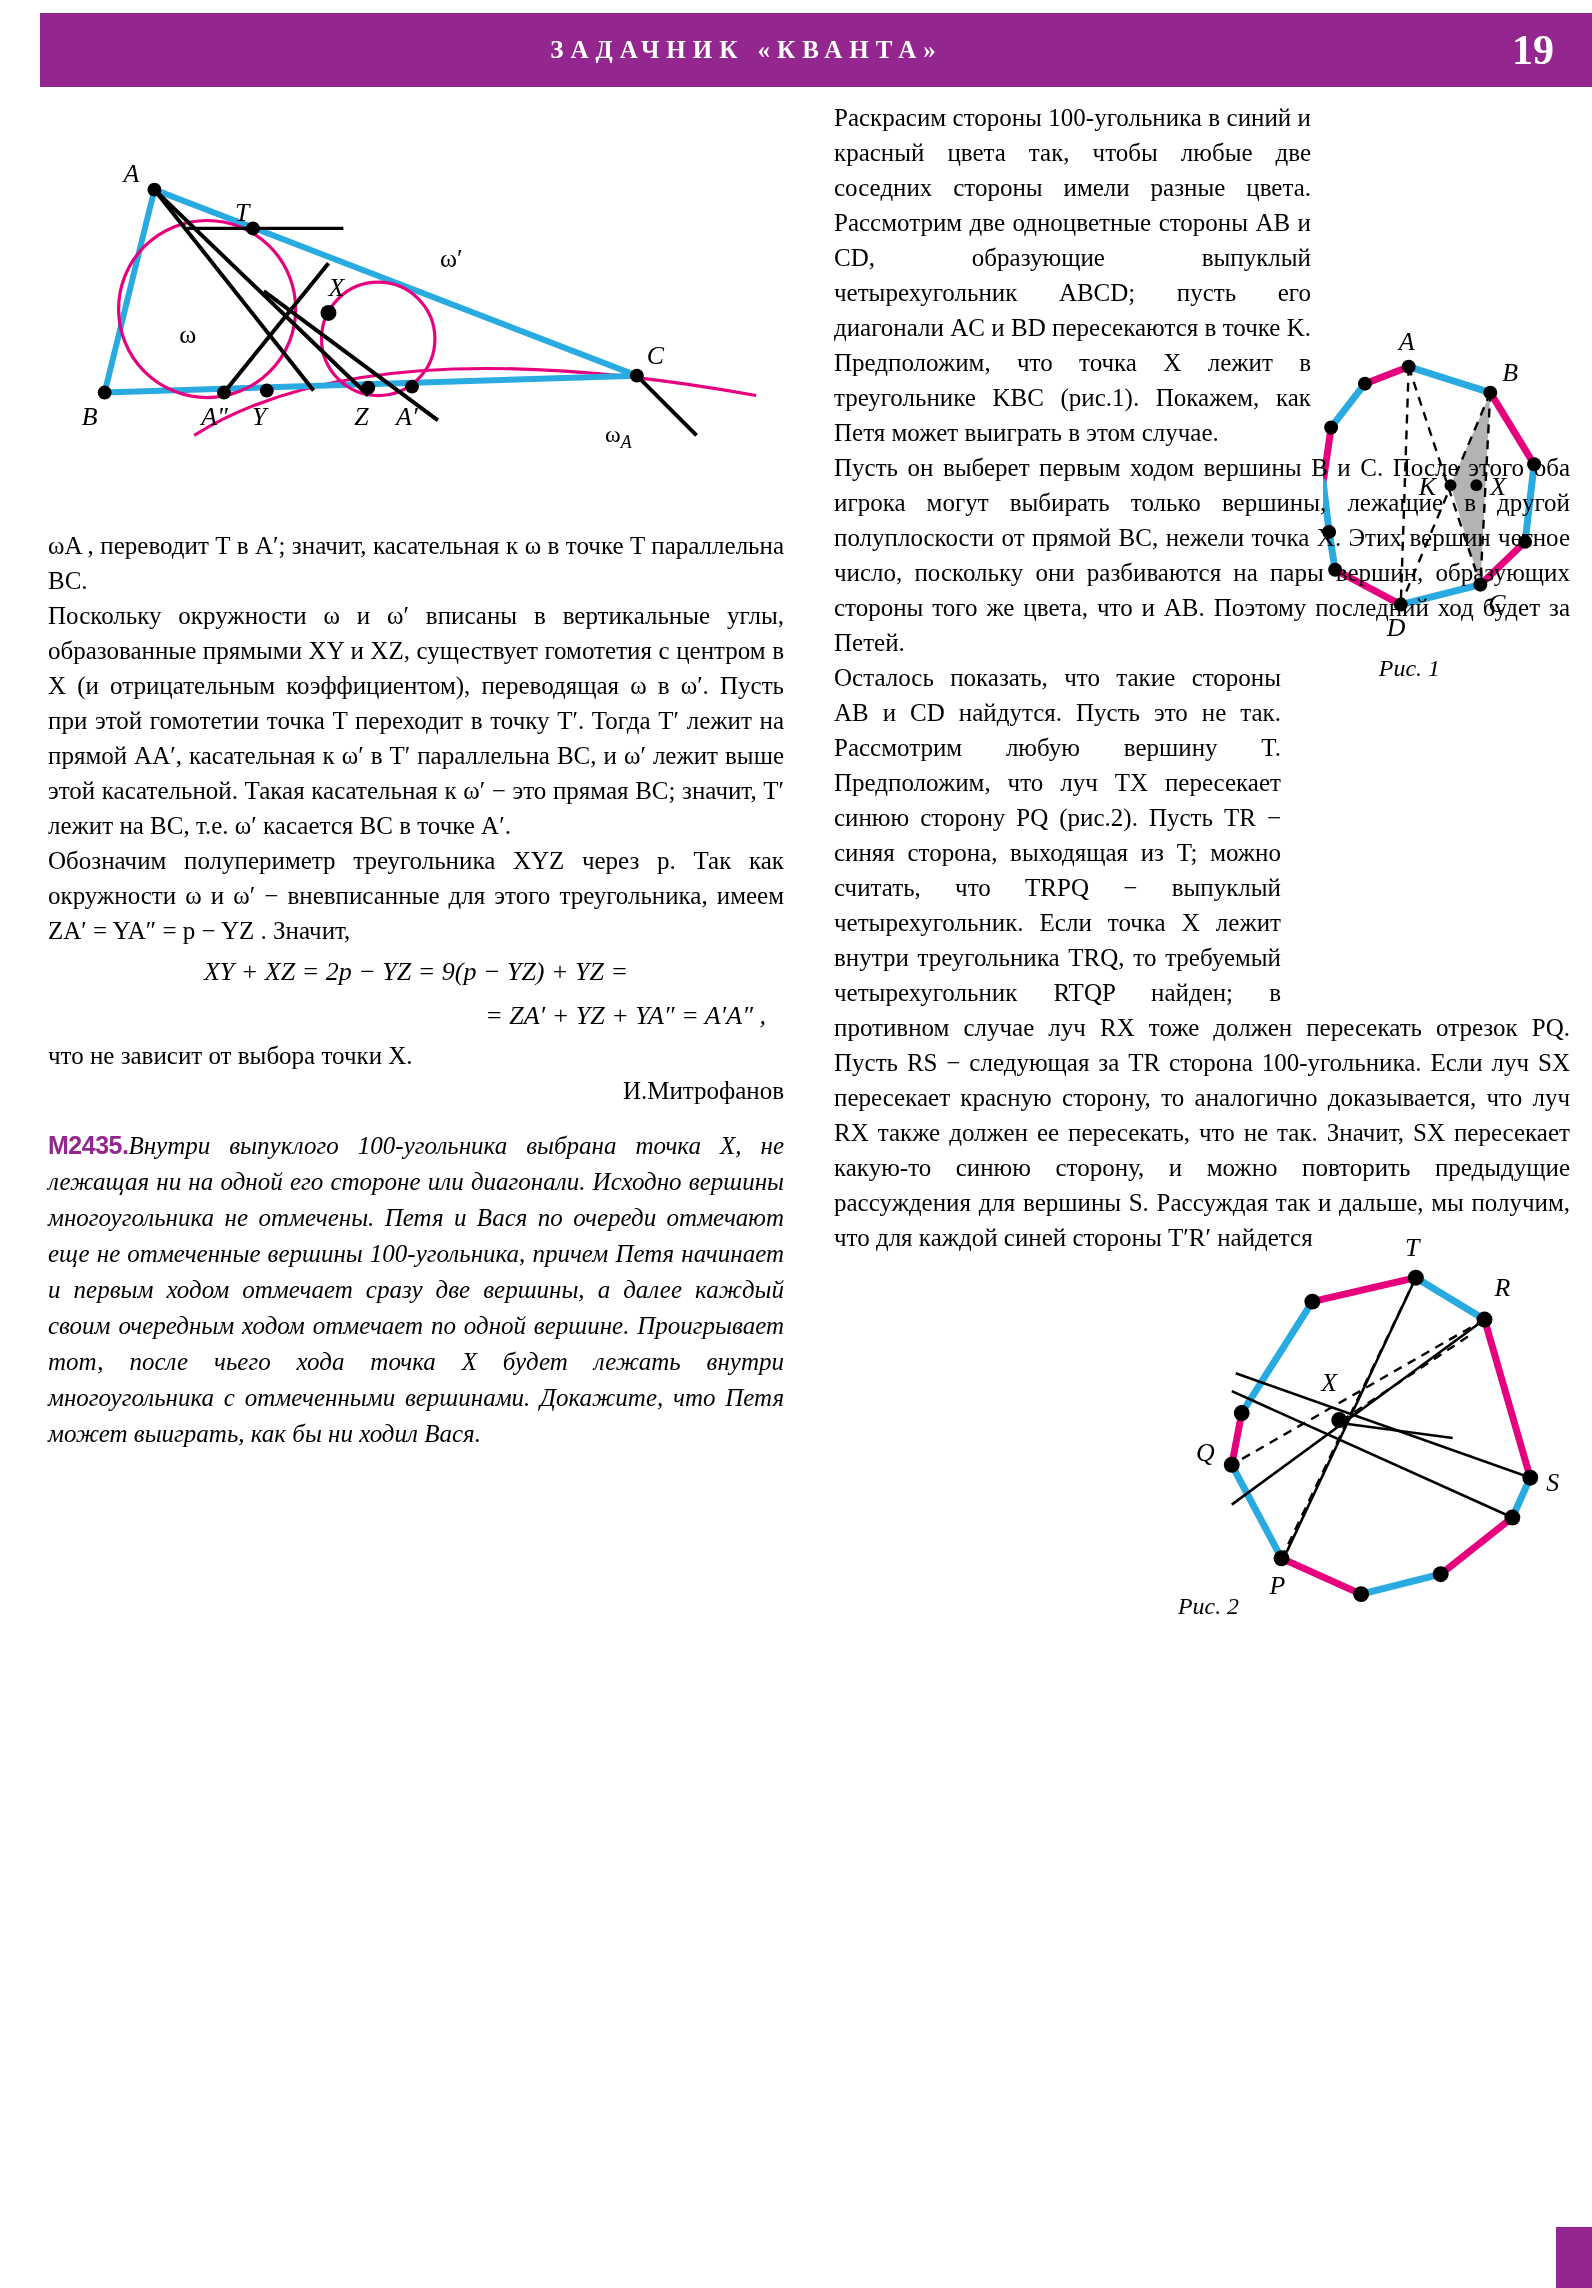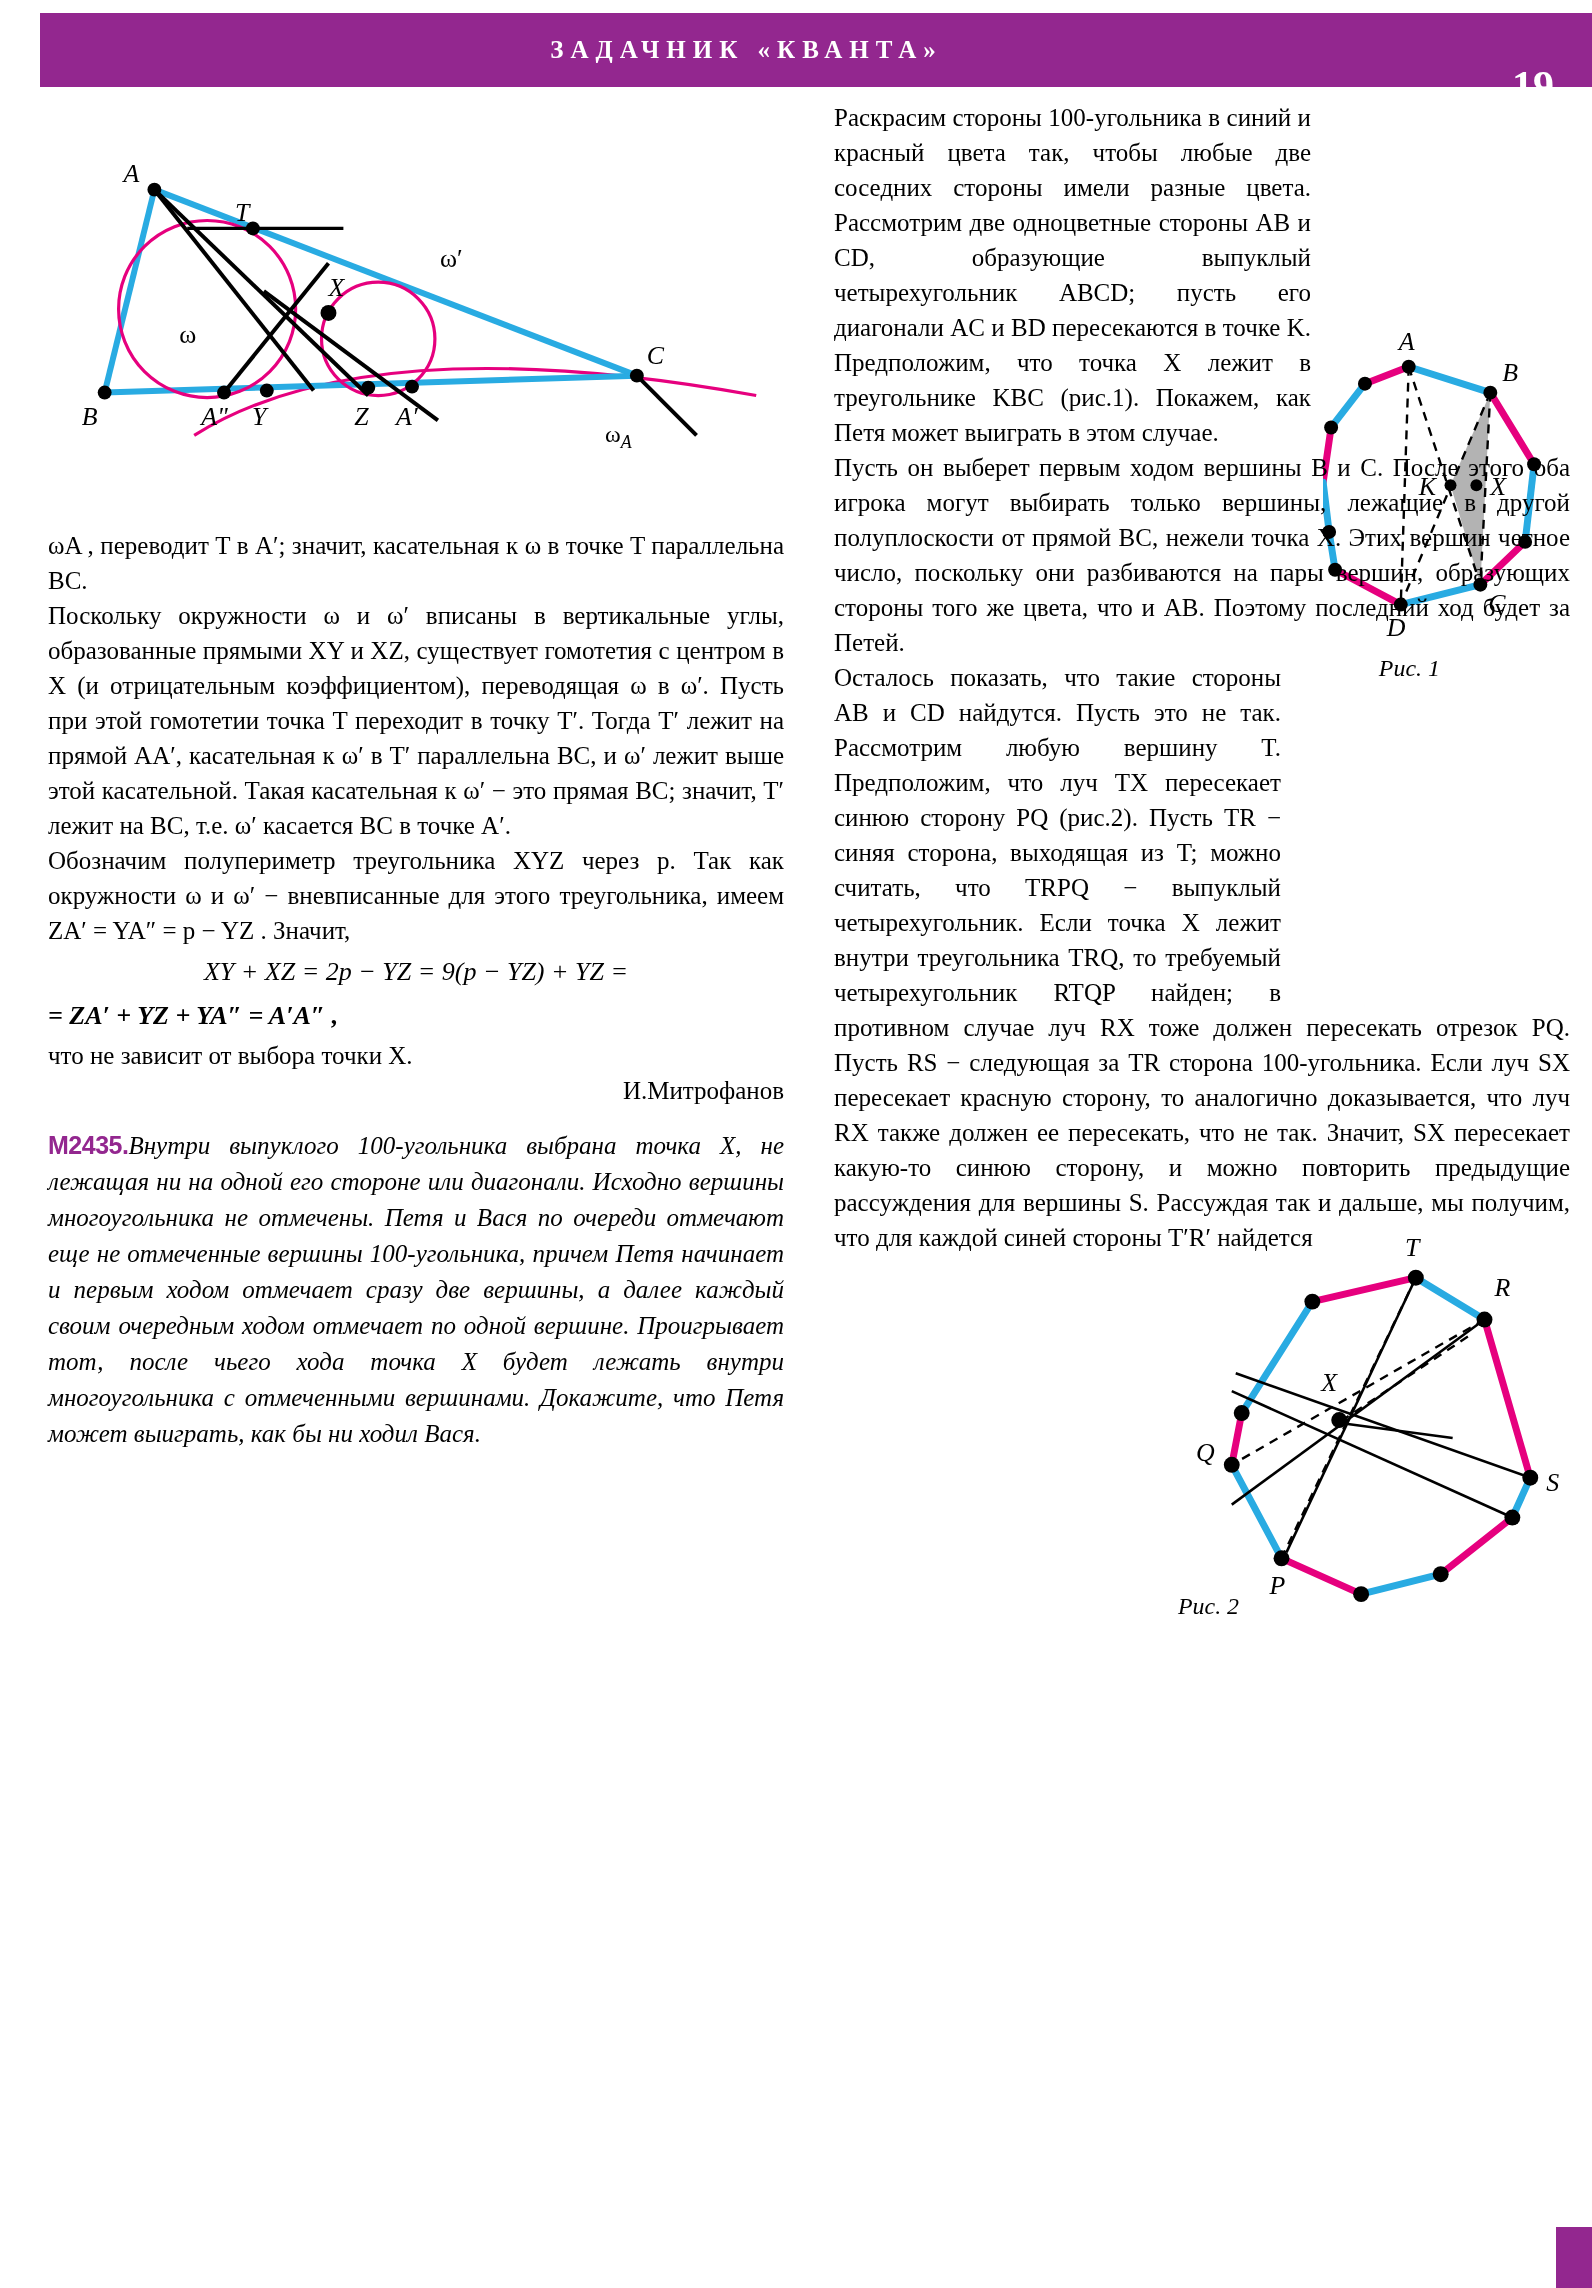--- a/index.html
+++ b/index.html
@@ -20,21 +20,20 @@
     display:flex;align-items:center;justify-content:center;
     color:#ffffff;font-size:25px;font-weight:bold;
     letter-spacing:7px;
     font-family:"Liberation Serif","DejaVu Serif",serif;
   }
   #page-number{
     position:absolute;right:38px;top:0;height:74px;
     display:flex;align-items:center;
     color:#ffffff;font-size:42px;font-weight:bold;
     font-family:"Liberation Serif","DejaVu Serif",serif;
-    margin-top:36px;
   }
   
   #corner-mark{
     position:absolute;right:0px;bottom:0px;width:36px;height:62px;
     background:#93278f;
   }
   
   .col{
     position:absolute;top:100px;width:736px;
   }
@@ -73,21 +72,21 @@
     margin:0;
   }
   .math-line{
     font-style:italic;
     font-size:26px;
     line-height:40px;
     margin:4px 0 2px 0;
     text-align:center;
     font-family:"Liberation Serif","DejaVu Serif",serif;
   }
-  .math-line.right{text-align:left;padding-right:18px;font-weight:bold;}
+  .math-line.right{text-align:right;padding-right:18px;}
   .fig-caption{
     font-style:italic;
     font-size:24px;
     font-family:"Liberation Serif","DejaVu Serif",serif;
   }
   
   #figure-main{
     position:absolute;left:40px;top:92px;width:756px;height:438px;
   }
   #figure-one{

